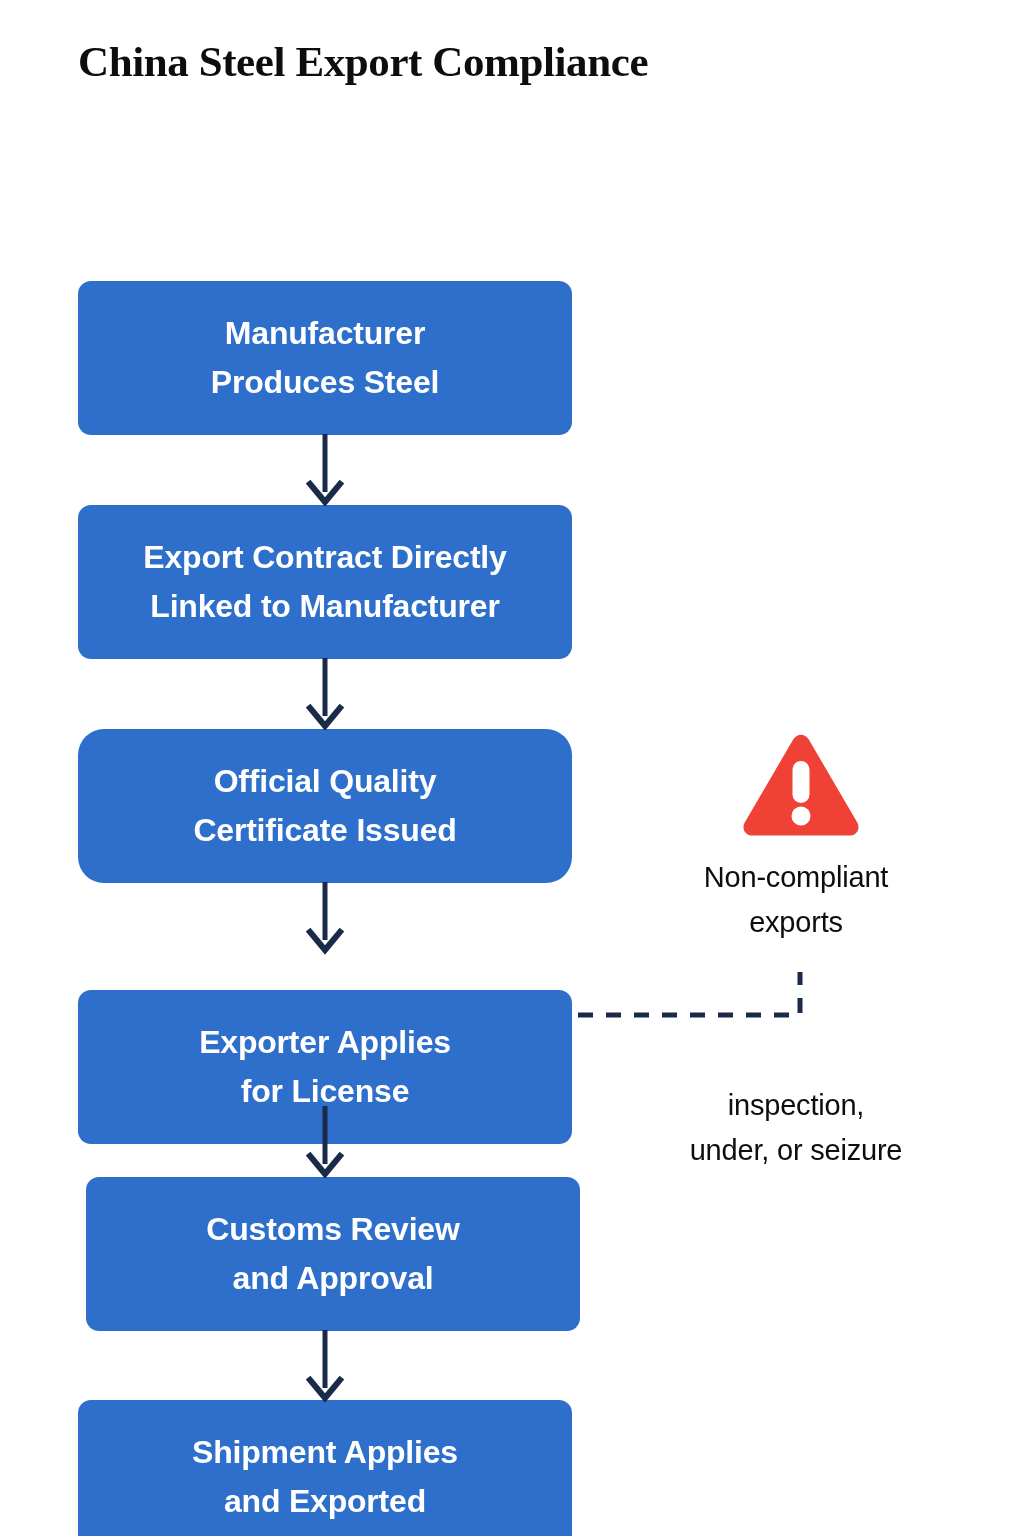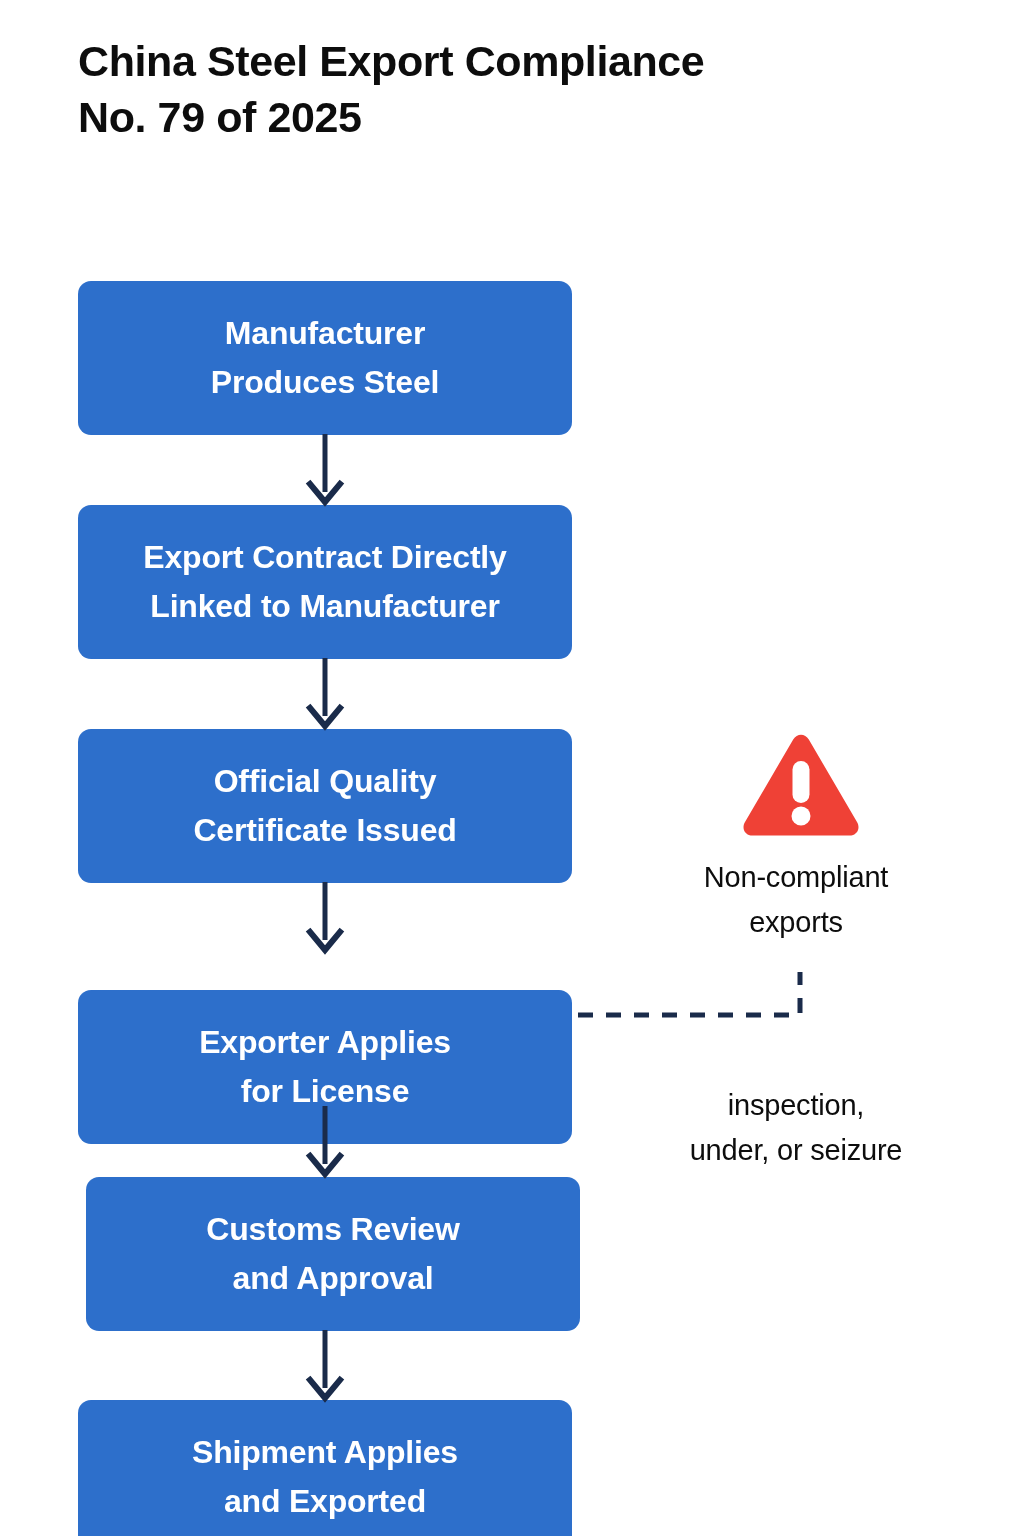--- a/index.html
+++ b/index.html
@@ -28,21 +28,21 @@
     position: absolute;
     left: 78px;
     top: 34px;
     width: 840px;
     font-size: 43px;
     line-height: 1.3;
     font-weight: 700;
     color: #0d0d0d;
     letter-spacing: -0.4px;
   }
-  #title .tl { display: block; white-space: pre; }
+  #title .tl { display: block; white-space: pre; font-family: Liberation Serif, serif; }
 
   
   .node {
     position: absolute;
     left: 78px;
     width: 494px;
     background: #2d6fcb;
     border-radius: 13px;
     display: flex;
     align-items: center;
@@ -54,21 +54,21 @@
     font-size: 32px;
     font-weight: 700;
     line-height: 1.52;
     text-align: center;
     letter-spacing: -0.2px;
     white-space: pre-line;
   }
 
   #node0 { top: 281px;  height: 154px; }
   #node1 { top: 505px;  height: 154px; }
-  #node2 { top: 729px;  height: 154px; }
+  #node2 { top: 729px;  height: 154px; border-radius: 26px; }
   #node3 { top: 990px;  height: 154px; }
   #node4 { top: 1177px; height: 154px; margin-left: 8px; }
   #node5 { top: 1400px; height: 154px; }
 
   
   .connector {
     position: absolute;
     left: 297px;
     width: 56px;
     height: 74px;
@@ -111,21 +111,20 @@
   #warn-label  { left: 620px; top: 855px;  width: 352px; }
   #conseq-label{ left: 620px; top: 1083px; width: 352px; }
 </style>
 </head>
 <body>
 
 <div id="canvas">
 
   <div id="title">
     <span class="tl">China Steel Export Compliance</span>
-    <span class="tl">No. 79 of 2025</span>
   </div>
 
   <div class="node" id="node0">
     <span class="node-label">Manufacturer
 Produces Steel</span>
   </div>
 
   <div class="node" id="node1">
     <span class="node-label">Export Contract Directly
 Linked to Manufacturer</span>

